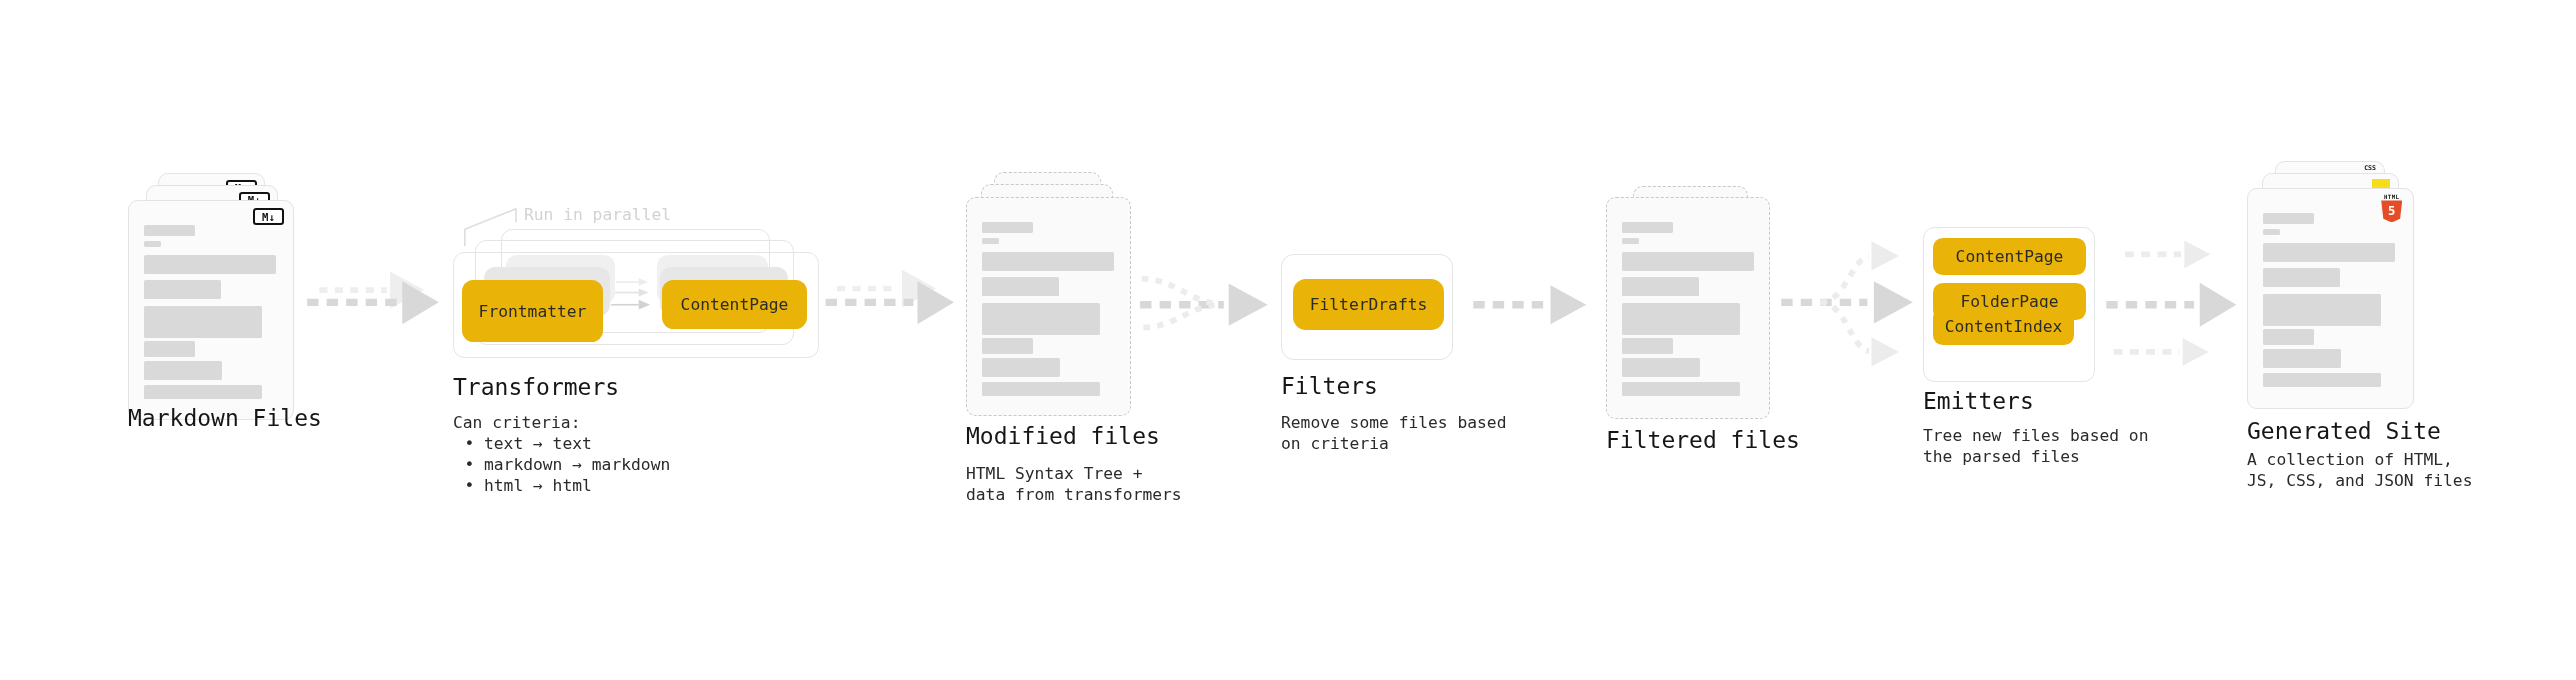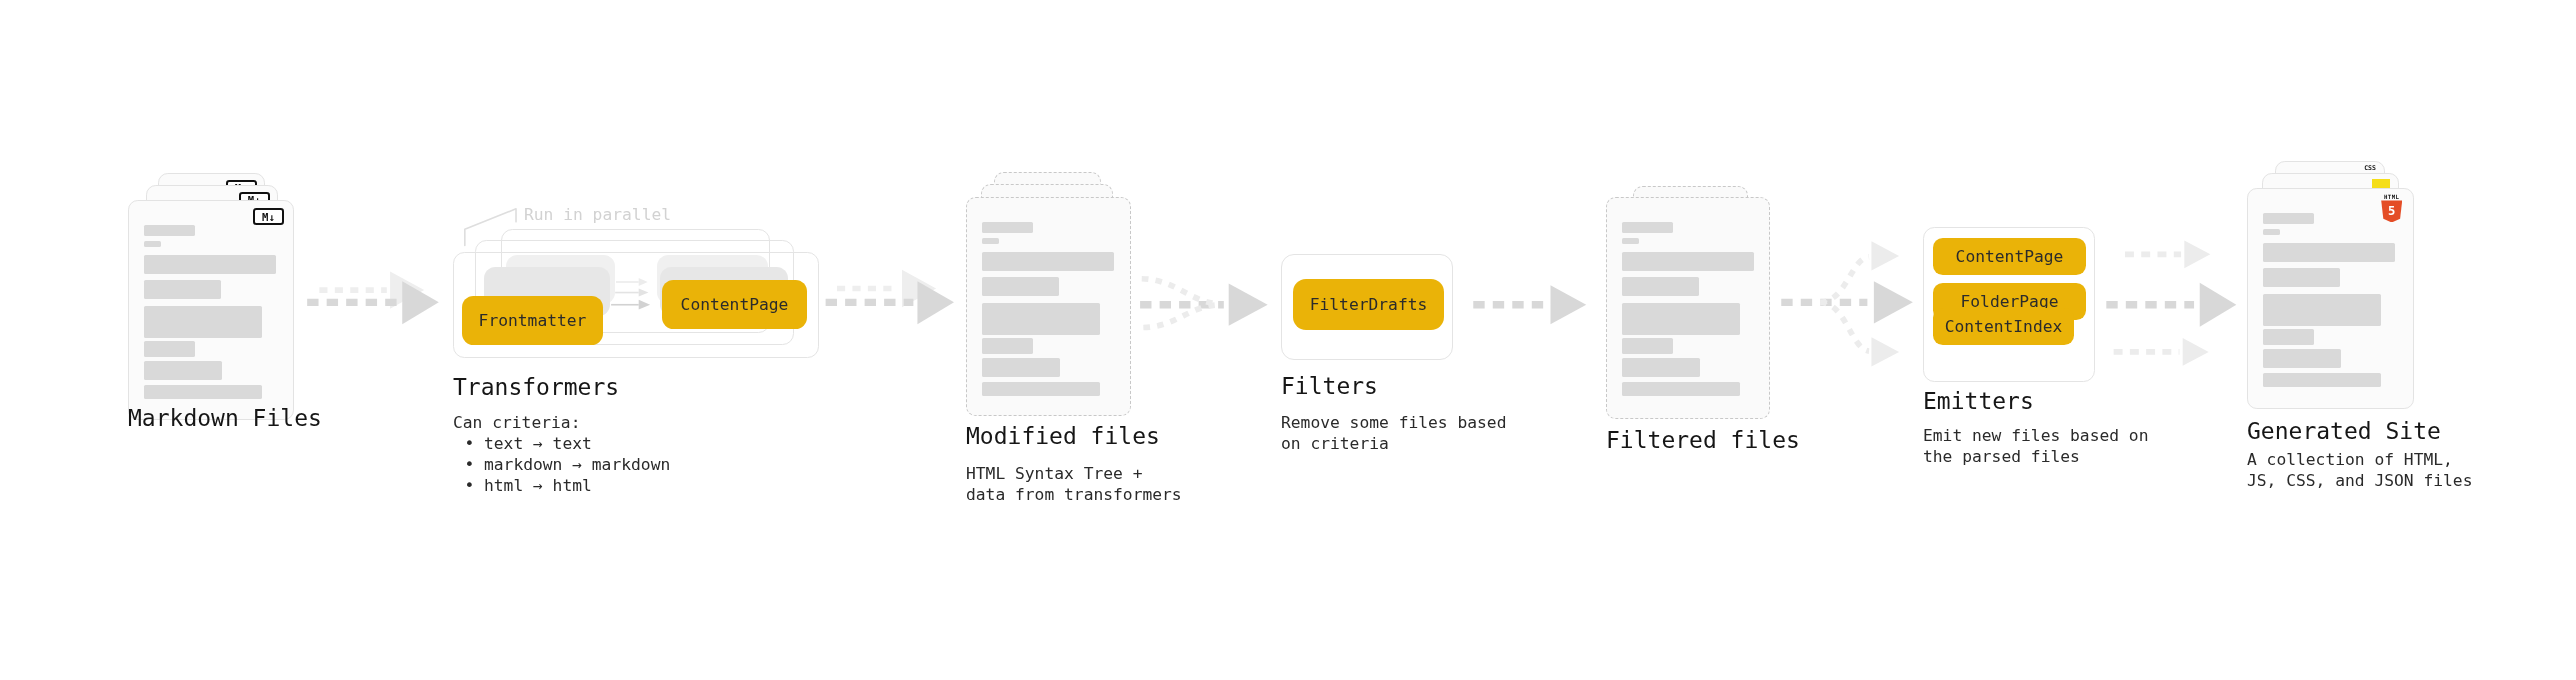--- a/index.html
+++ b/index.html
@@ -129,21 +129,21 @@
 
   <div>
     <div class="container" style="left:501px;top:229px;width:269px;height:104px;"></div>
     <div class="container" style="left:475px;top:240px;width:319px;height:105px;"></div>
     <div class="container" style="left:453px;top:252px;width:366px;height:106px;"></div>
 
     <div class="annotation" style="left:524px;top:205px;">Run in parallel</div>
 
     <div class="pill l2" style="left:506px;top:255px;width:109px;height:49px;"></div>
     <div class="pill l1" style="left:484px;top:267px;width:126px;height:49px;"></div>
-    <div class="pill l0" style="left:462px;top:280px;width:141px;height:49px;margin-top:16px;">Frontmatter</div>
+    <div class="pill l0" style="left:462px;top:280px;width:141px;height:62px;">Frontmatter</div>
 
     <div class="pill l2" style="left:657px;top:255px;width:111px;height:49px;"></div>
     <div class="pill l1" style="left:660px;top:267px;width:128px;height:49px;"></div>
     <div class="pill l0" style="left:662px;top:280px;width:145px;height:49px;">ContentPage</div>
 
     <div class="stage-label" style="left:453px;top:374px;">Transformers</div>
     <div class="stage-desc" style="left:453px;top:412px;">
       <div>Can criteria:</div>
       <div class="indent">• text → text</div>
       <div class="indent">• markdown → markdown</div>
@@ -196,21 +196,21 @@
     <div class="stage-label" style="left:1606px;top:427px;">Filtered files</div>
   </div>
 
   <div>
     <div class="container" style="left:1923px;top:227px;width:172px;height:155px;"></div>
     <div class="pill l0" style="left:1933px;top:238px;width:153px;height:37px;border-radius:9.8px;">ContentPage</div>
     <div class="pill l0" style="left:1933px;top:283px;width:153px;height:37px;border-radius:9.8px;">FolderPage</div>
     <div class="pill l0" style="left:1933px;top:308px;width:141px;height:37px;border-radius:9.8px;">ContentIndex</div>
     <div class="stage-label" style="left:1923px;top:388px;">Emitters</div>
     <div class="stage-desc" style="left:1923px;top:425px;">
-      <div>Emit new files based on</div>
+      <div>Tree new files based on</div>
       <div>the parsed files</div>
     </div>
   </div>
 
   <div>
     <div class="card" style="left:2275px;top:161px;width:110px;height:54px;">
       <div class="css-badge"><span>CSS</span></div>
     </div>
     <div class="card" style="left:2262px;top:173px;width:137px;height:54px;">
       <div class="js-badge"></div>

